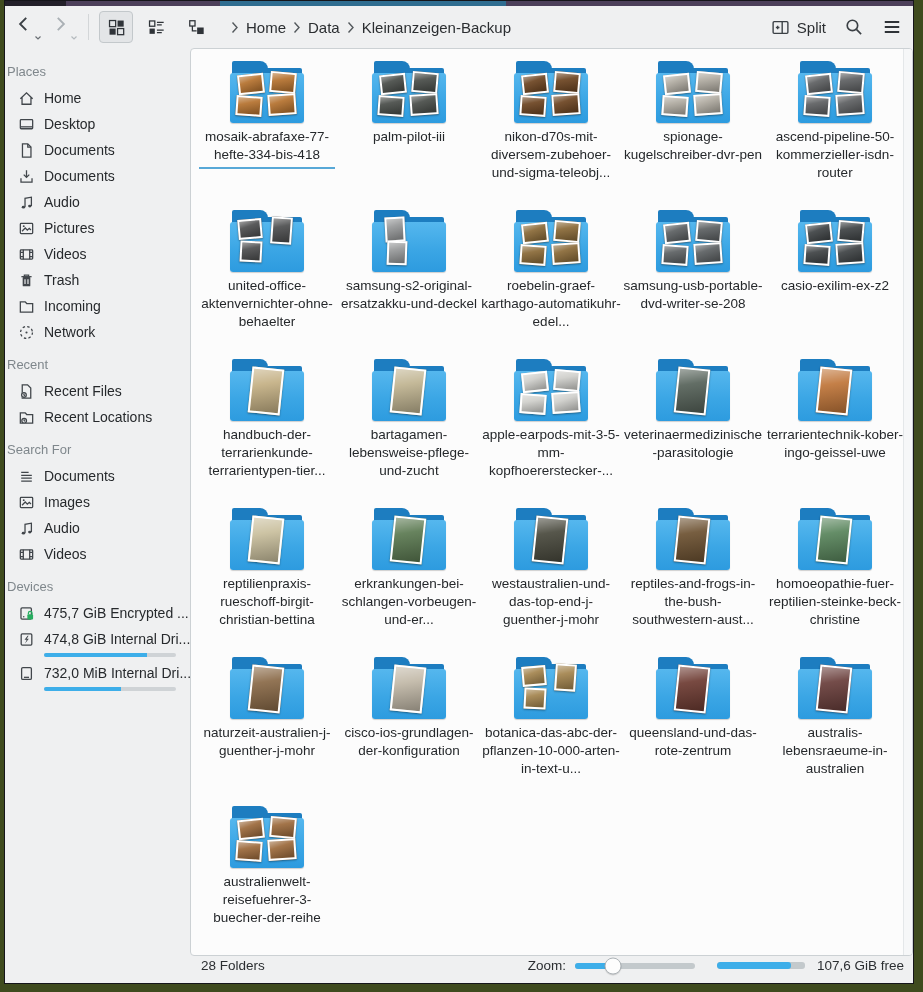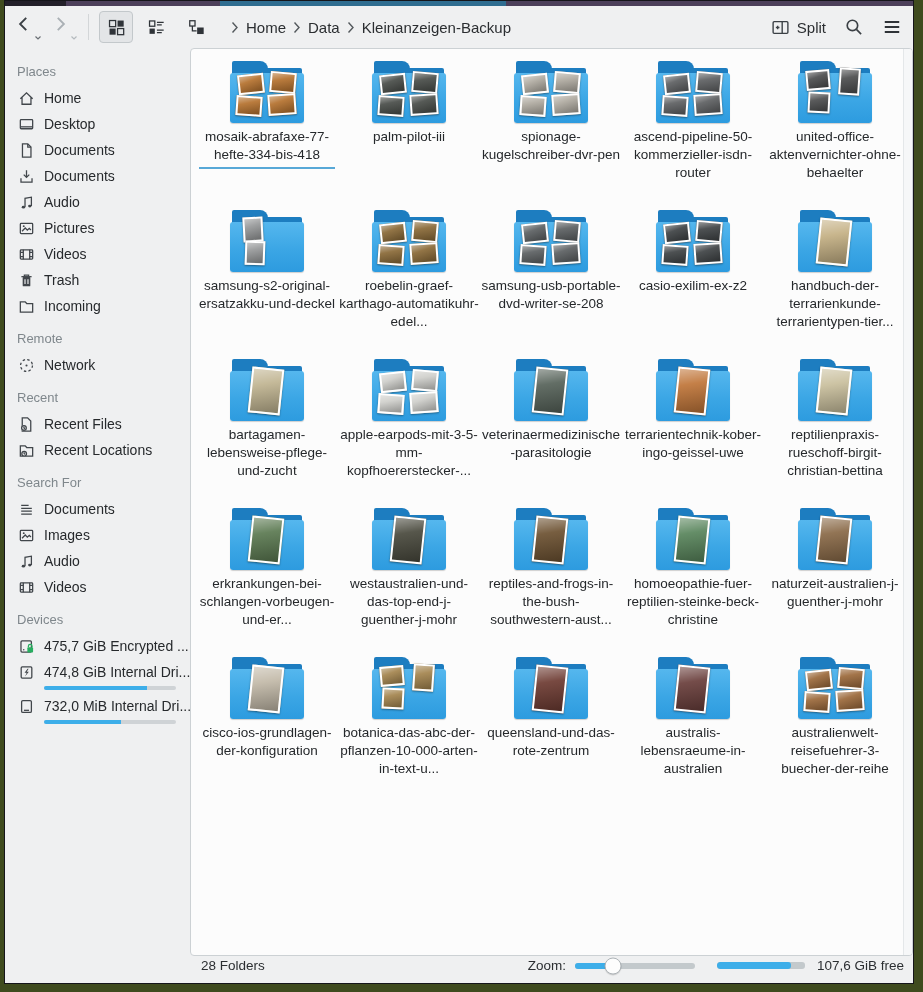--- a/index.html
+++ b/index.html
@@ -25,21 +25,21 @@
   .crumb.last { font-weight:normal; }
   .tb-right { margin-left:auto; display:flex; align-items:center; gap:18px; }
   .splitbtn { display:flex; align-items:center; gap:7px; font-size:15px; color:#2b2e31; cursor:pointer; }
   .iconbtn { cursor:pointer; display:flex; align-items:center; }
 
   
   .content { display:flex; height:908px; }
 
   
   .sidebar { width:186px; background:#eff0f1; padding-top:4px; overflow:hidden; flex:none; }
-  .sect-header { font-size:13px; color:#7f878c; padding:12px 0 6px 13px; }
+  .sect-header { font-size:13px; color:#7f878c; padding:12px 0 6px 3px; }
   .side-item { display:flex; align-items:center; gap:9px; height:26px; padding-left:13px; font-size:14px; color:#26292c; cursor:pointer; white-space:nowrap; }
   .side-item .ic { width:18px; height:18px; flex:none; display:flex; align-items:center; justify-content:center; }
   .usage-wrap { padding:1px 0 3px 40px; }
   .usage-track { width:132px; height:4px; background:#cfd3d6; border-radius:2px; overflow:hidden; }
   .usage-fill { height:100%; background:#3daee9; }
 
   
   .mainview { flex:1; position:relative; background:#fcfcfc; border:1px solid #ccd1d4; border-radius:4px; margin-right:1px; overflow:hidden; }
   .vscroll { position:absolute; top:0; right:0; bottom:0; width:9px; background:#f6f7f8; border-left:1px solid #e4e7e9; }
   .grid { display:grid; grid-template-columns:repeat(5,142px); grid-auto-rows:149px; padding:12px 0 0 5px; }
@@ -227,21 +227,20 @@
           <span>Trash</span>
         </div>
         <div class="side-item">
           <span class="ic">
             <svg width="17" height="17" viewBox="0 0 16 16">
               <path d="M2.2 3.6h4.6l1.4 1.6h5.6v8H2.2z" fill="none" stroke="#41464b" stroke-width="1.2"></path>
             </svg>
           </span>
           <span>Incoming</span>
         </div>
-        <div class="sect-header">Remote</div>
         <div class="side-item">
           <span class="ic">
             <svg width="17" height="17" viewBox="0 0 16 16">
               <circle cx="8" cy="8" r="5.6" fill="none" stroke="#41464b" stroke-width="1.2" stroke-dasharray="2.3 2.1"></circle>
               <circle cx="8" cy="8" r="1" fill="#41464b"></circle>
             </svg>
           </span>
           <span>Network</span>
         </div>
         <div class="sect-header">Recent</div>
@@ -365,20 +364,32 @@
             <div class="ficon">
               <div class="fstrip"></div>
               <div class="ftab"></div>
               <div class="fbody"></div>
               <div class="thumb" style="left: 8px; top: 13px; width: 26px; height: 20px; transform: rotate(-6deg); background-color: rgb(74, 78, 74);"></div>
               <div class="thumb" style="left: 40px; top: 11px; width: 26px; height: 21px; transform: rotate(5deg); background-color: rgb(74, 78, 74);"></div>
               <div class="thumb" style="left: 6px; top: 35px; width: 26px; height: 20px; transform: rotate(4deg); background-color: rgb(74, 78, 74);"></div>
               <div class="thumb" style="left: 38px; top: 33px; width: 28px; height: 21px; transform: rotate(-4deg); background-color: rgb(74, 78, 74);"></div>
             </div>
             <div class="fname">palm-pilot-iii</div>
+          </div>
+          <div class="cell">
+            <div class="ficon">
+              <div class="fstrip"></div>
+              <div class="ftab"></div>
+              <div class="fbody"></div>
+              <div class="thumb" style="left: 8px; top: 13px; width: 26px; height: 20px; transform: rotate(-6deg); background-color: rgb(109, 69, 34);"></div>
+              <div class="thumb" style="left: 40px; top: 11px; width: 26px; height: 21px; transform: rotate(5deg); background-color: rgb(109, 69, 34);"></div>
+              <div class="thumb" style="left: 6px; top: 35px; width: 26px; height: 20px; transform: rotate(4deg); background-color: rgb(109, 69, 34);"></div>
+              <div class="thumb" style="left: 38px; top: 33px; width: 28px; height: 21px; transform: rotate(-4deg); background-color: rgb(109, 69, 34);"></div>
+            </div>
+            <div class="fname">nikon-d70s-mit-diversem-zubehoer-und-sigma-teleobj...</div>
           </div>
           <div class="cell">
             <div class="ficon">
               <div class="fstrip"></div>
               <div class="ftab"></div>
               <div class="fbody"></div>
               <div class="thumb" style="left: 8px; top: 13px; width: 26px; height: 20px; transform: rotate(-6deg); background-color: rgb(176, 171, 161);"></div>
               <div class="thumb" style="left: 40px; top: 11px; width: 26px; height: 21px; transform: rotate(5deg); background-color: rgb(176, 171, 161);"></div>
               <div class="thumb" style="left: 6px; top: 35px; width: 26px; height: 20px; transform: rotate(4deg); background-color: rgb(176, 171, 161);"></div>
               <div class="thumb" style="left: 38px; top: 33px; width: 28px; height: 21px; transform: rotate(-4deg); background-color: rgb(176, 171, 161);"></div>

